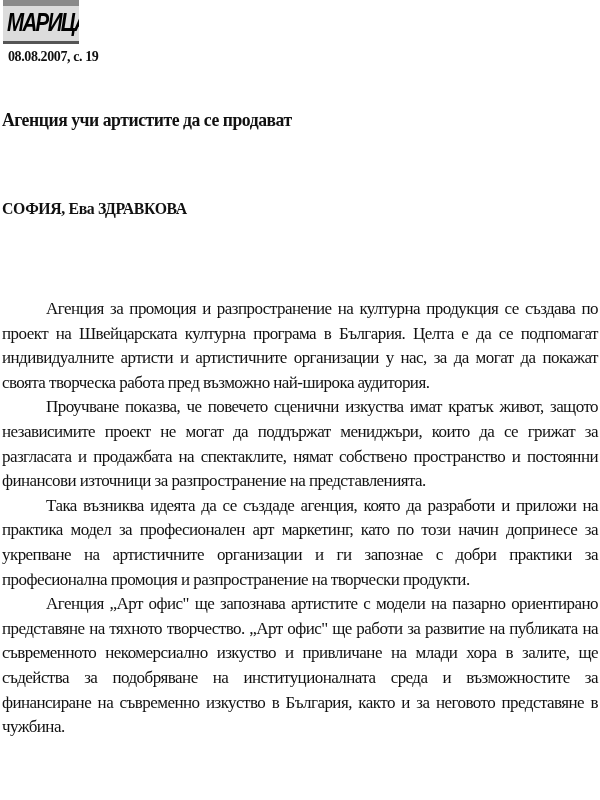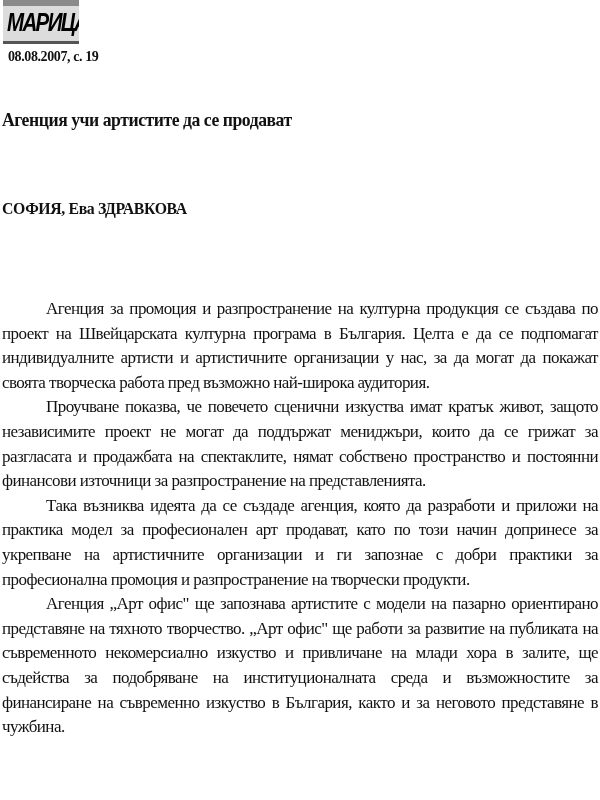--- a/index.html
+++ b/index.html
@@ -108,15 +108,15 @@
 
 <div class="meta">08.08.2007, с. 19</div>
 
 <h1 class="headline" style="margin:0;">Агенция учи артистите да се продават</h1>
 
 <div class="byline">СОФИЯ, Ева ЗДРАВКОВА</div>
 
 <div class="body-text">
   <p class="para">Агенция за промоция и разпространение на културна продукция се създава по проект на Швейцарската културна програма в България. Целта е да се подпомагат индивидуалните артисти и артистичните организации у нас, за да могат да покажат своята творческа работа пред възможно най-широка аудитория.</p>
   <p class="para">Проучване показва, че повечето сценични изкуства имат кратък живот, защото независимите проект не могат да поддържат мениджъри, които да се грижат за разгласата и продажбата на спектаклите, нямат собствено пространство и постоянни финансови източници за разпространение на представленията.</p>
-  <p class="para">Така възниква идеята да се създаде агенция, която да разработи и приложи на практика модел за професионален арт продават, като по този начин допринесе за укрепване на артистичните организации и ги запознае с добри практики за професионална промоция и разпространение на творчески продукти.</p>
+  <p class="para">Така възниква идеята да се създаде агенция, която да разработи и приложи на практика модел за професионален арт маркетинг, като по този начин допринесе за укрепване на артистичните организации и ги запознае с добри практики за професионална промоция и разпространение на творчески продукти.</p>
   <p class="para">Агенция „Арт офис" ще запознава артистите с модели на пазарно ориентирано представяне на тяхното творчество. „Арт офис" ще работи за развитие на публиката на съвременното некомерсиално изкуство и привличане на млади хора в залите, ще съдейства за подобряване на институционалната среда и възможностите за финансиране на съвременно изкуство в България, както и за неговото представяне в чужбина.</p>
 </div>
 
 </body></html>

